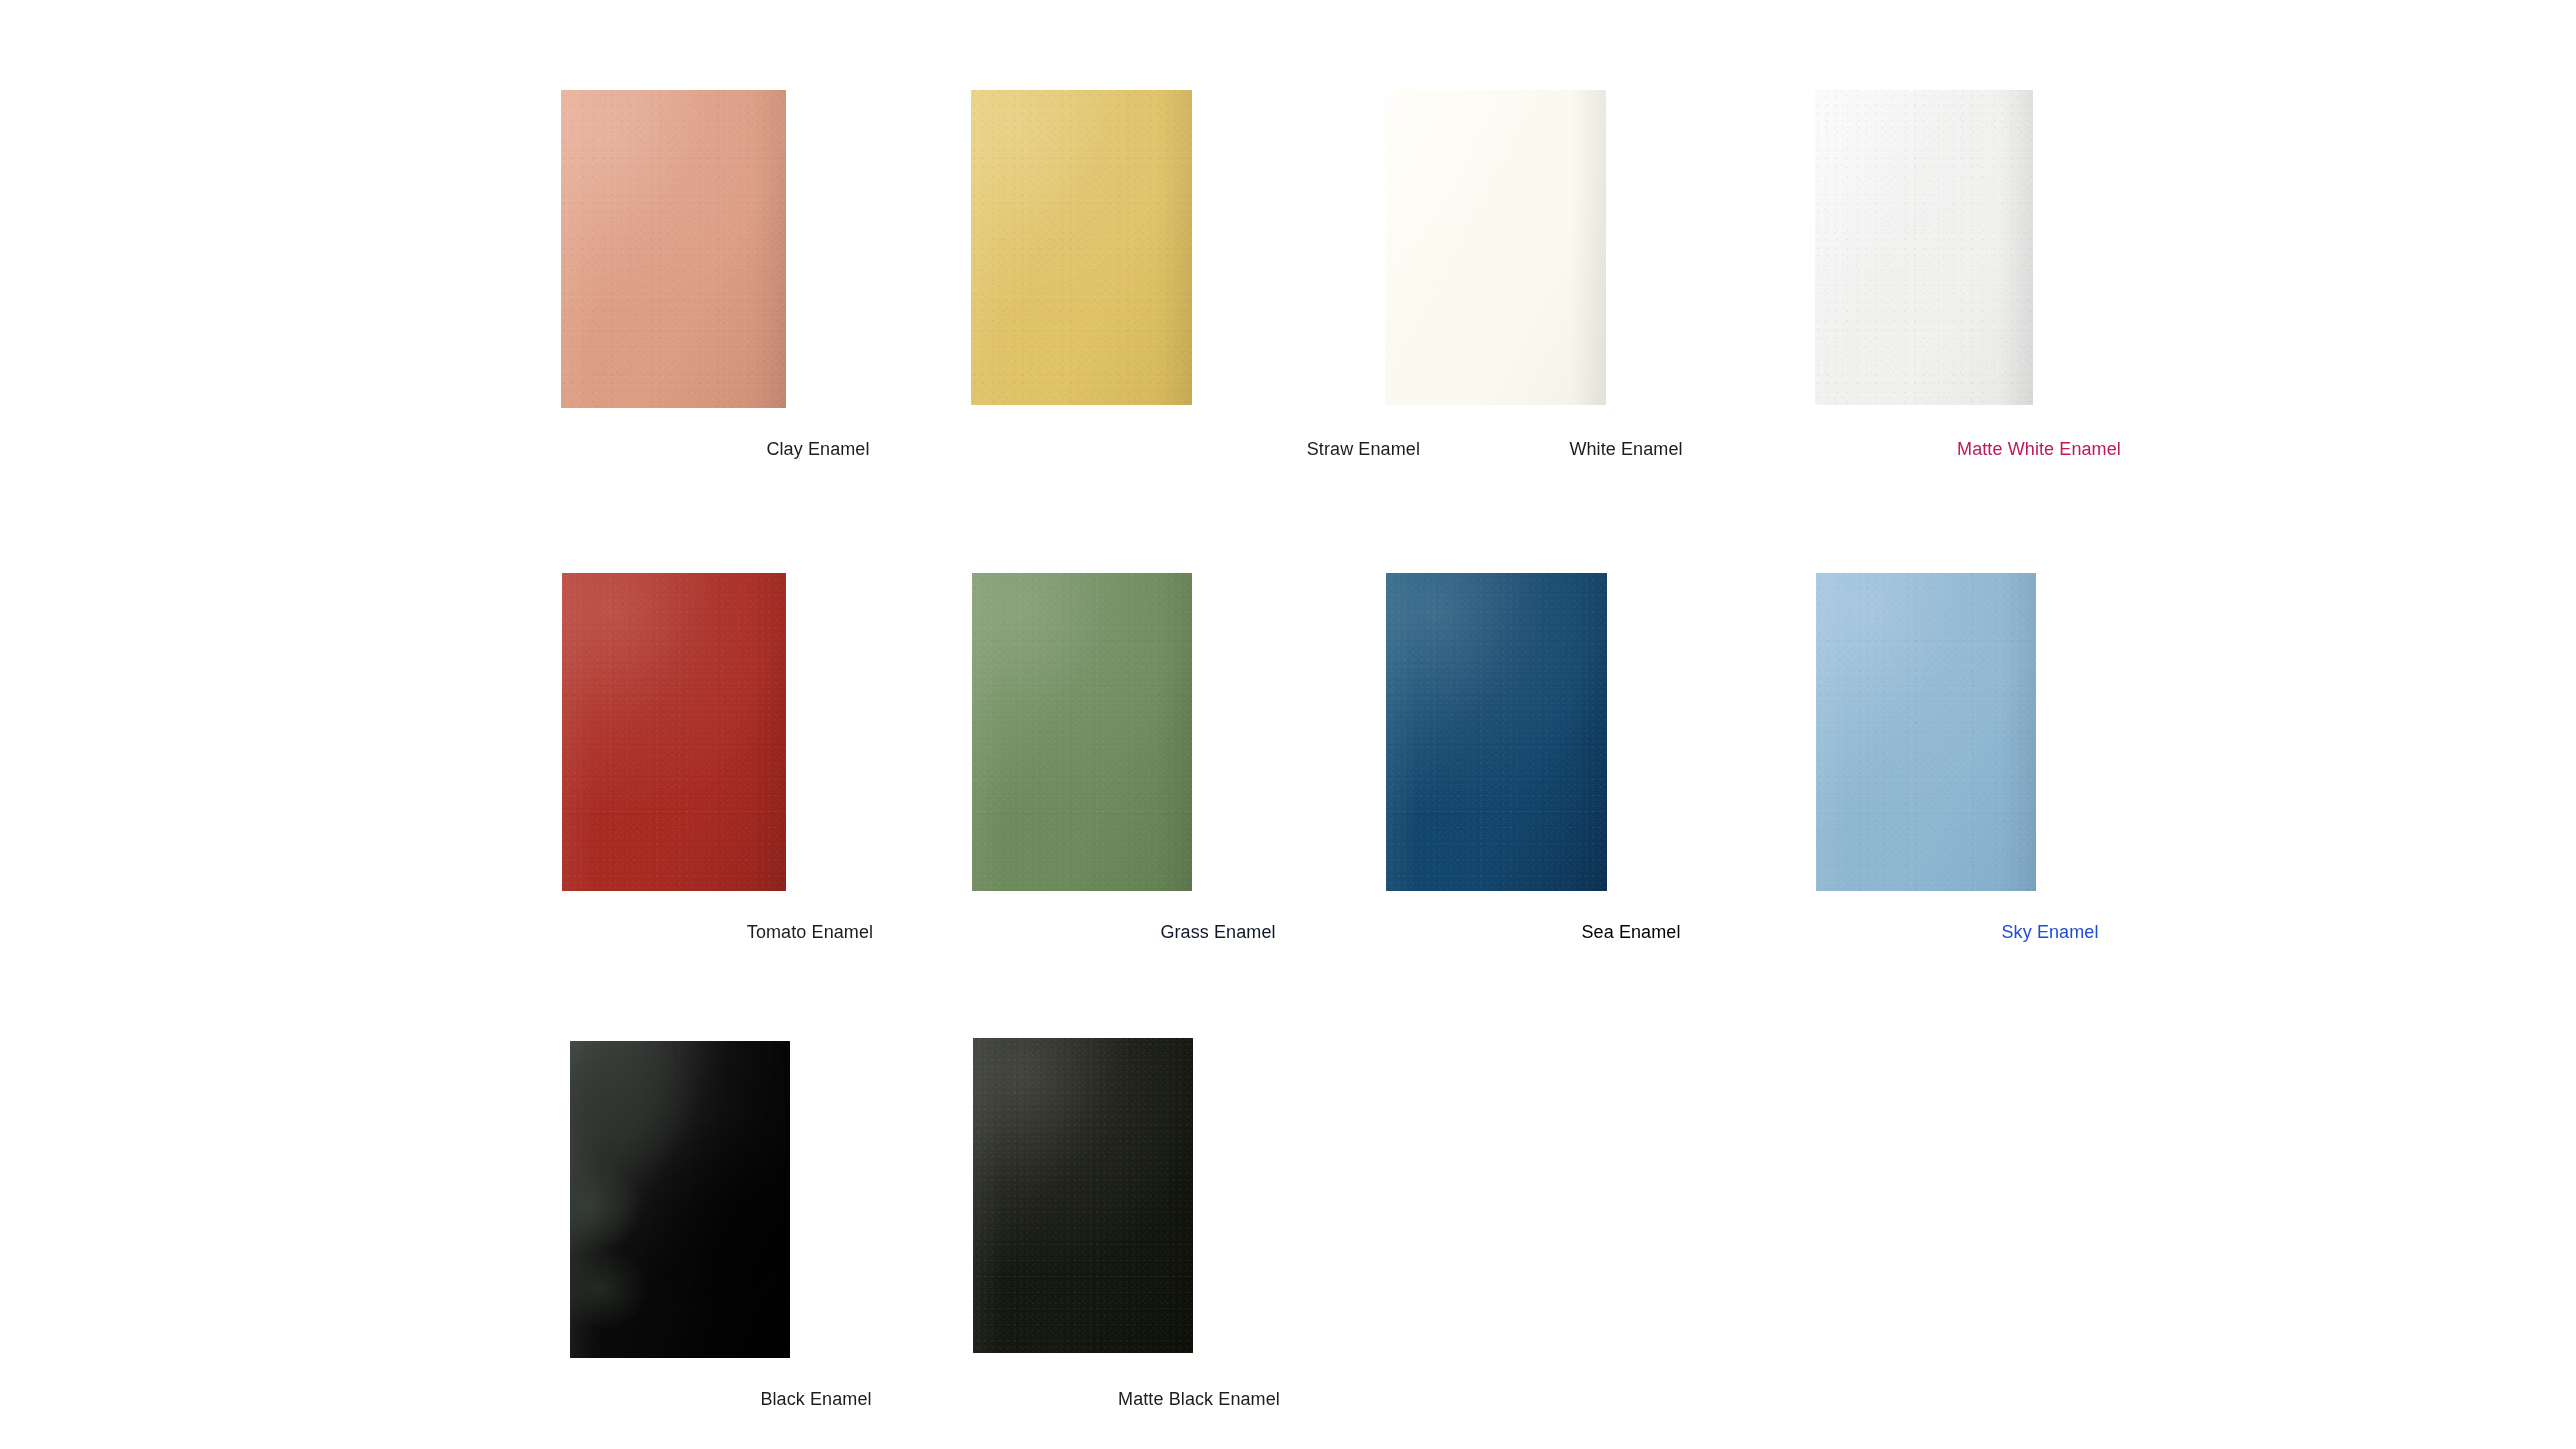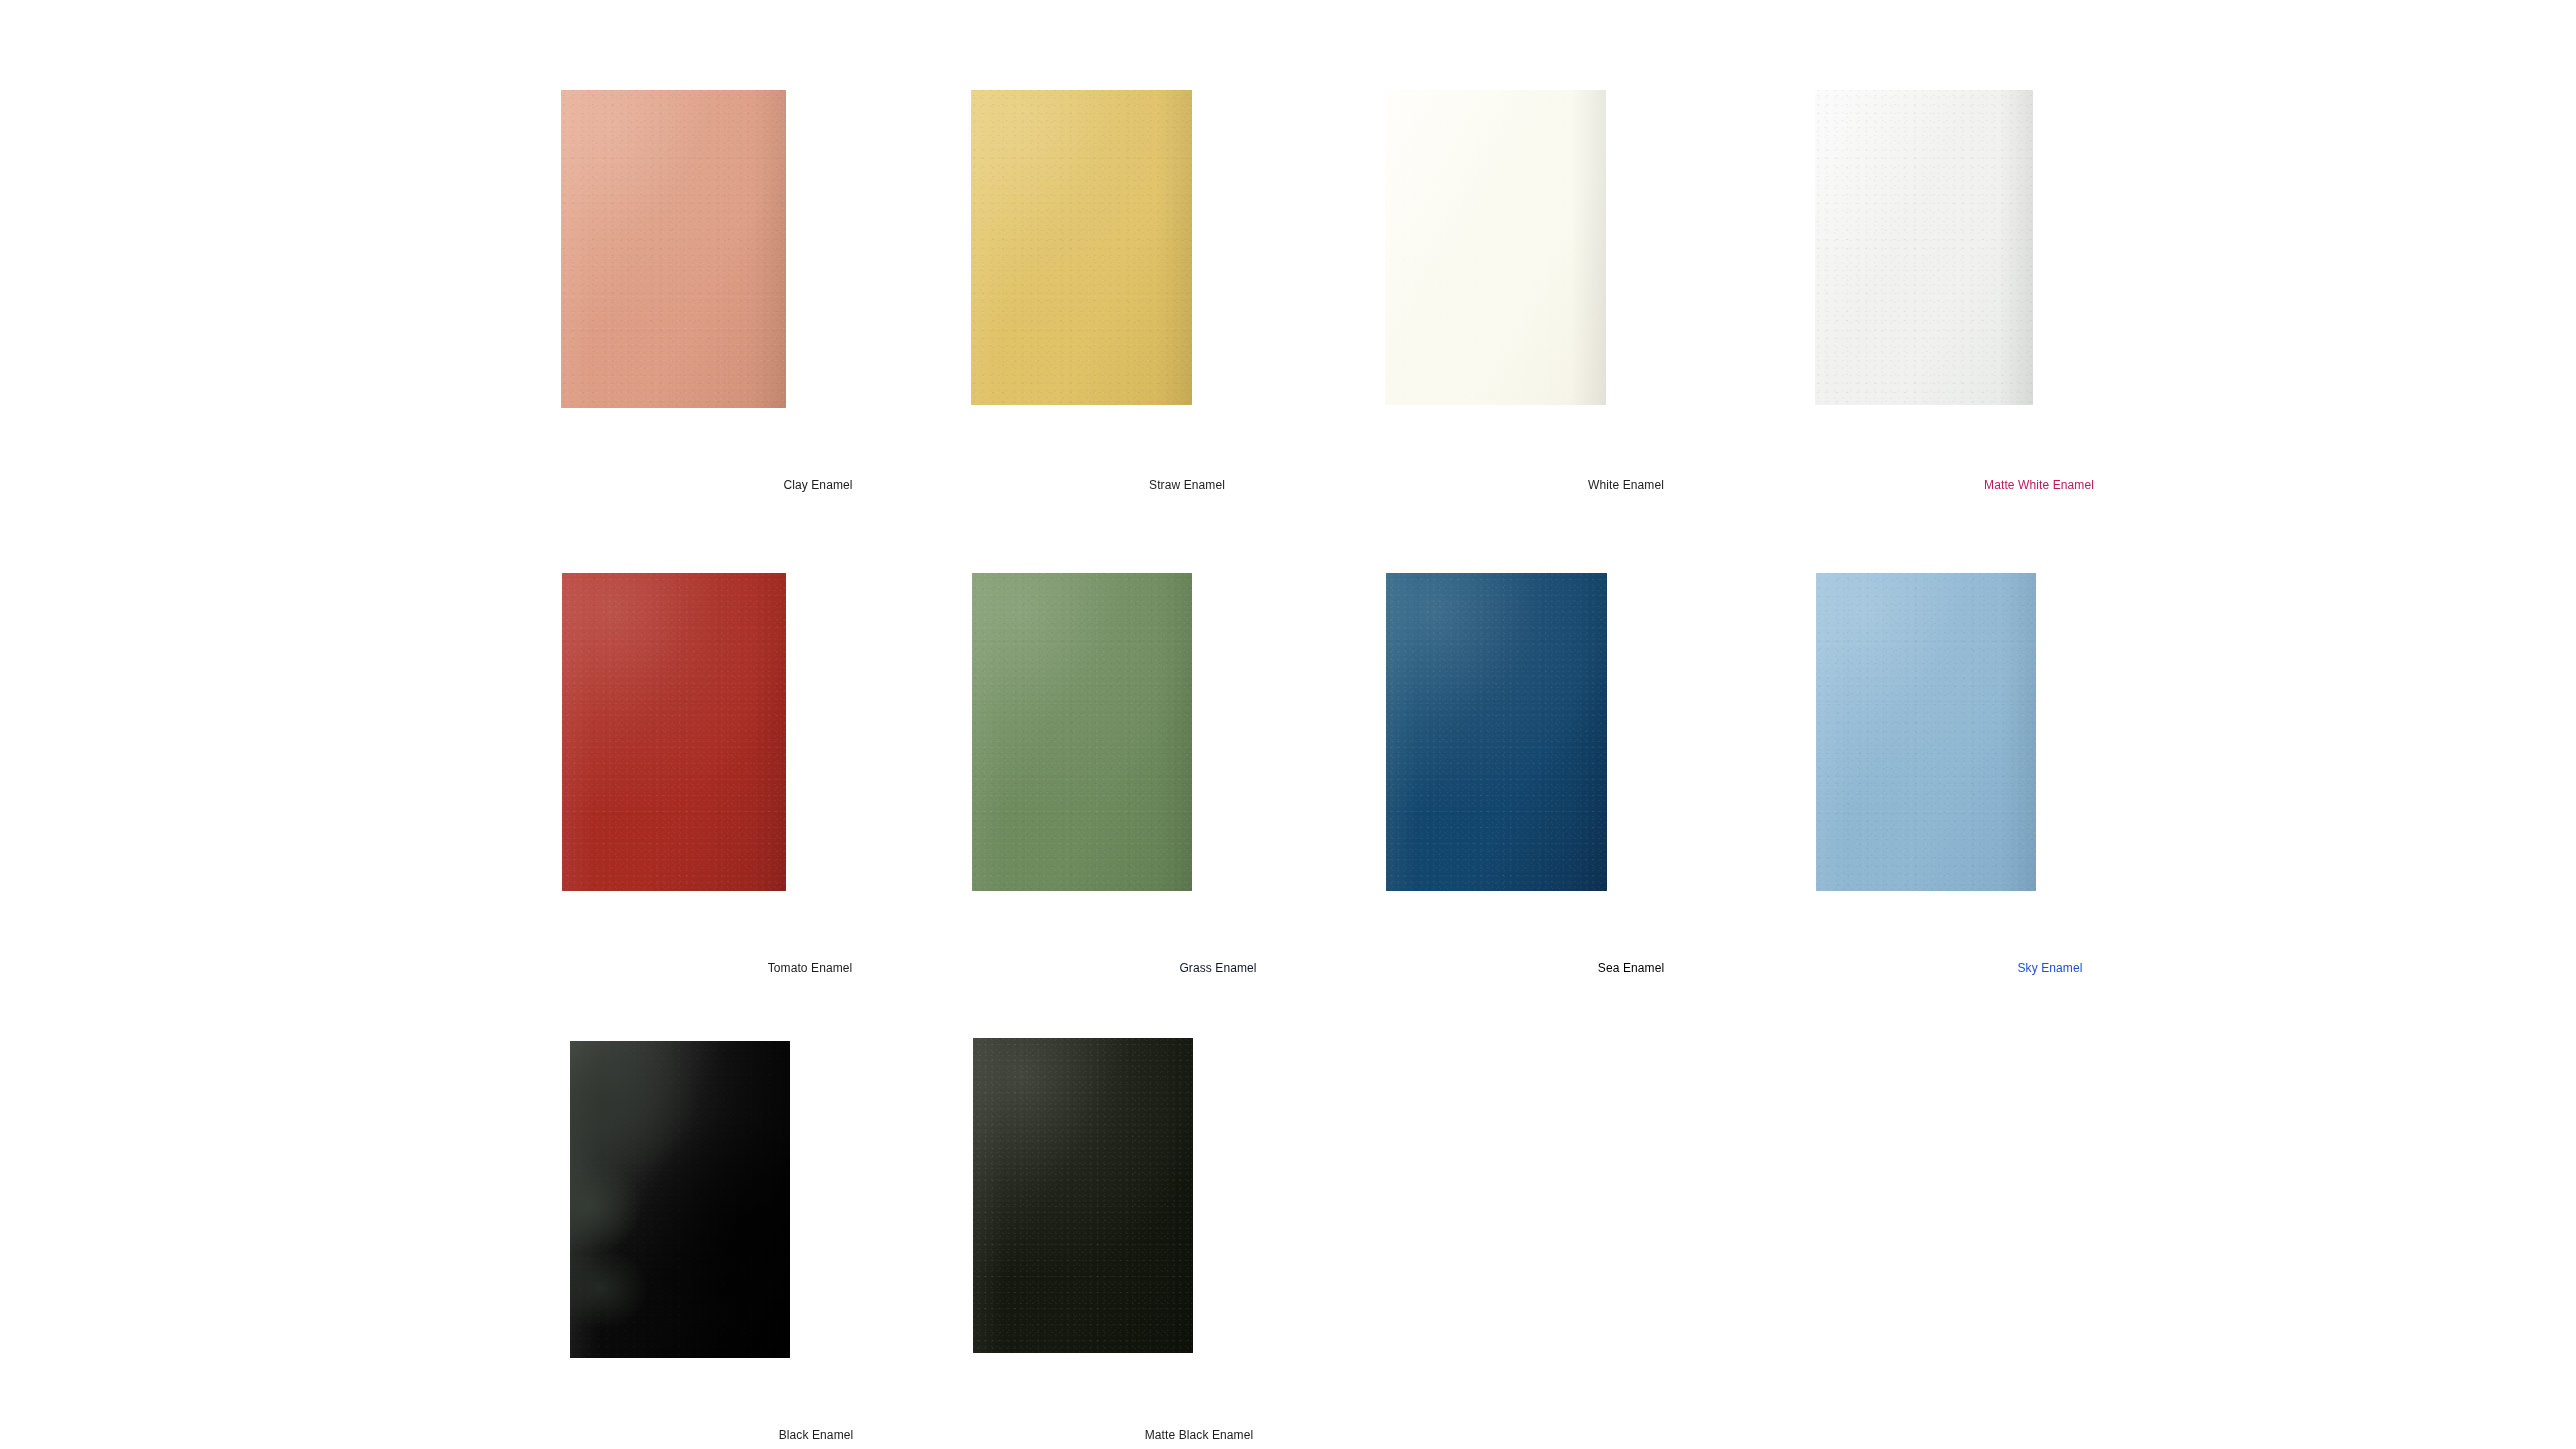--- a/index.html
+++ b/index.html
@@ -70,44 +70,43 @@
   .tile-gloss {
     position: absolute;
     inset: 0;
     pointer-events: none;
   }
 
   .swatch-label {
     position: absolute;
     width: 408px;
     text-align: center;
-    font-size: 12px;
+    font-size: 18px;
     line-height: 20.4px;
     color: #1d1d1d;
     letter-spacing: 0.1px;
     white-space: nowrap;
-    margin-top: 36px;
   }
 </style>
 </head>
 <body style="background: rgb(255, 255, 255);">
 
 <div id="swatch-grid">
     <div class="tile" style="left: 561px; top: 90px; width: 225px; height: 318px; background: rgb(221, 157, 132);">
       <div class="tile-face" style="background: linear-gradient(118deg, rgb(231, 171, 146) 0%, rgb(221, 157, 132) 42%, rgb(221, 157, 132) 64%, rgb(207, 143, 118) 100%);"></div>
       <div class="tile-light" style="background: radial-gradient(130% 95% at 22% 12%, rgba(255, 255, 255, 0.16) 0%, rgba(255, 255, 255, 0.05) 38%, rgba(255, 255, 255, 0) 68%), linear-gradient(to right, rgba(255, 255, 255, 0.05) 0%, rgba(255, 255, 255, 0) 14%, rgba(0, 0, 0, 0) 84%, rgba(0, 0, 0, 0.07) 100%);"></div>
       <div class="tile-grain coarse"></div>
     </div>
     <div class="swatch-label" style="left: 614px; top: 439px; color: rgb(29, 29, 29);">Clay Enamel</div>
     <div class="tile" style="left: 971px; top: 90px; width: 221px; height: 315px; background: rgb(224, 194, 103);">
       <div class="tile-face" style="background: linear-gradient(118deg, rgb(232, 205, 119) 0%, rgb(224, 194, 103) 42%, rgb(224, 194, 103) 64%, rgb(212, 182, 89) 100%);"></div>
       <div class="tile-light" style="background: radial-gradient(130% 95% at 22% 12%, rgba(255, 255, 255, 0.16) 0%, rgba(255, 255, 255, 0.05) 38%, rgba(255, 255, 255, 0) 68%), linear-gradient(to right, rgba(255, 255, 255, 0.05) 0%, rgba(255, 255, 255, 0) 14%, rgba(0, 0, 0, 0) 84%, rgba(0, 0, 0, 0.07) 100%);"></div>
       <div class="tile-grain coarse"></div>
     </div>
-    <div class="swatch-label" style="left: 983px; top: 439px; color: rgb(29, 29, 29);">Straw Enamel</div>
+    <div class="swatch-label" style="left: 1012px; top: 439px; color: rgb(29, 29, 29); text-align: right;">Straw Enamel</div>
     <div class="tile" style="left: 1385px; top: 90px; width: 221px; height: 315px; background: rgb(251, 250, 240);">
       <div class="tile-face" style="background: linear-gradient(118deg, rgb(255, 254, 250) 0%, rgb(251, 250, 240) 42%, rgb(251, 250, 240) 64%, rgb(244, 242, 230) 100%);"></div>
       <div class="tile-light" style="background: radial-gradient(130% 95% at 22% 12%, rgba(255, 255, 255, 0.16) 0%, rgba(255, 255, 255, 0.05) 38%, rgba(255, 255, 255, 0) 68%), linear-gradient(to right, rgba(255, 255, 255, 0.05) 0%, rgba(255, 255, 255, 0) 14%, rgba(0, 0, 0, 0) 84%, rgba(0, 0, 0, 0.07) 100%);"></div>
       <div class="tile-grain faint"></div>
     </div>
     <div class="swatch-label" style="left: 1422px; top: 439px; color: rgb(29, 29, 29);">White Enamel</div>
     <div class="tile" style="left: 1815px; top: 90px; width: 218px; height: 315px; background: rgb(241, 242, 240);">
       <div class="tile-face" style="background: linear-gradient(118deg, rgb(250, 251, 250) 0%, rgb(241, 242, 240) 42%, rgb(241, 242, 240) 64%, rgb(231, 233, 231) 100%);"></div>
       <div class="tile-light" style="background: radial-gradient(130% 95% at 22% 12%, rgba(255, 255, 255, 0.16) 0%, rgba(255, 255, 255, 0.05) 38%, rgba(255, 255, 255, 0) 68%), linear-gradient(to right, rgba(255, 255, 255, 0.05) 0%, rgba(255, 255, 255, 0) 14%, rgba(0, 0, 0, 0) 84%, rgba(0, 0, 0, 0.07) 100%);"></div>
       <div class="tile-grain coarse"></div>

